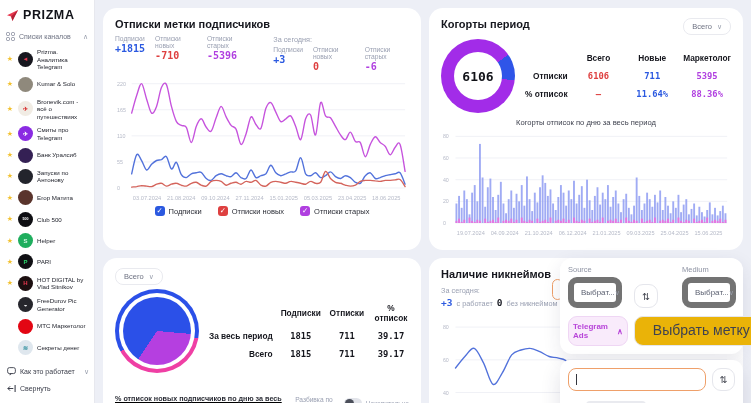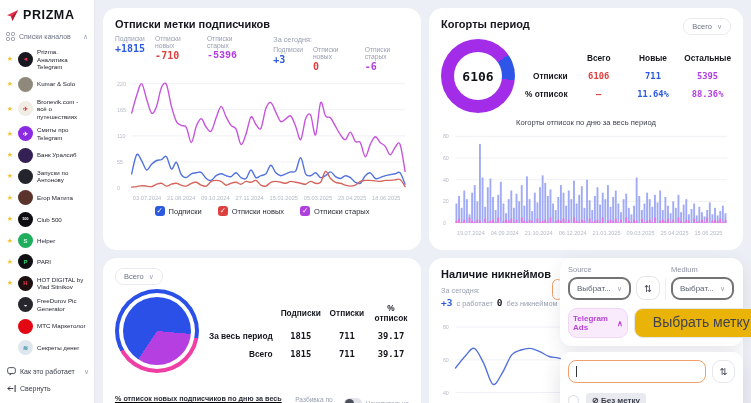--- a/index.html
+++ b/index.html
@@ -75,24 +75,24 @@
   .c4v{font-family:"DejaVu Sans Mono",monospace;font-size:9.5px;font-weight:bold;}
 
   svg.chart{display:block;width:100%;}
 
   
   .sliver{position:absolute;left:552px;top:279px;width:11px;height:21px;background:#fff;
     border:1.5px solid #efa06a;border-radius:6px;z-index:4;}
   .overlay{position:absolute;left:560px;top:258px;width:183px;z-index:5;}
   .panelA{background:#fff;border-radius:12px;padding:7px 8px 8px 8px;
     box-shadow:0 6px 18px rgba(40,40,80,.10);}
-  .frow{display:flex;align-items:flex-end;gap:5px;}
+  .frow{display:flex;align-items:flex-end;gap:12px;}
   .flab{font-size:7.5px;color:#8e93a3;margin-bottom:3px;}
-  .fsel{border:2px solid #737373;border-radius:9px;padding:5px 7px;font-size:8px;color:#5d6272;
-    display:flex;align-items:flex-end;justify-content:space-between;width:63px;background:#fff;cursor:pointer;}
+  .fsel{border:6px solid #737373;border-radius:9px;padding:5px 7px;font-size:8px;color:#5d6272;
+    display:flex;align-items:flex-end;justify-content:space-between;width:54px;background:#fff;cursor:pointer;}
   .sortbtn{border:1px solid #e5e6ec;border-radius:9px;width:24px;height:24px;display:flex;flex:none;
     align-items:center;justify-content:center;font-size:9.5px;color:#3c3f4a;background:#fff;cursor:pointer;}
   .vdiv{width:1px;height:22px;background:#ececf1;}
   .frow2{display:flex;gap:6px;margin-top:8px;}
   .pill{background:#f9ebfb;border:1px solid #efd6f4;border-radius:9px;padding:5px 4px;font-size:8px;
     font-weight:bold;color:#b845d9;display:flex;gap:9px;align-items:center;cursor:pointer;}
   .btn{border:1px solid #e5e6ec;border-radius:9px;padding:5px 18px;font-size:14px;color:#3f4250;
     background:#eab308;cursor:pointer;white-space:nowrap;}
   .panelB{background:#fff;border-radius:10px;margin-top:6px;padding:8px;
     box-shadow:0 8px 20px rgba(40,40,80,.14);}
@@ -229,21 +229,21 @@
             <div class="st">
               <div class="st-lb">Подписки</div>
               <div class="st-vl" style="color: rgb(43, 89, 224);">+1815</div>
             </div>
             <div class="st">
               <div class="st-lb">Отписки новых</div>
               <div class="st-vl" style="color: rgb(222, 64, 64);">-710</div>
             </div>
             <div class="st">
               <div class="st-lb">Отписки старых</div>
-              <div class="st-vl" style="color: rgb(176, 63, 224); font-family: Liberation Mono, monospace;">-5396</div>
+              <div class="st-vl" style="color: rgb(176, 63, 224);">-5396</div>
             </div>
           </div>
         </div>
         <div class="grp">
           <div class="grp-cap">За сегодня:</div>
           <div class="grp-cols">
             <div class="st">
               <div class="st-lb">Подписки</div>
               <div class="st-vl" style="color: rgb(43, 89, 224);">+3</div>
             </div>
@@ -308,21 +308,21 @@
     <div class="c-row">
       <div class="donut d2" id="donut2" style="background: conic-gradient(from 55deg, rgb(47, 85, 232) 0deg, rgb(47, 85, 232) 41.904deg, rgb(162, 44, 232) 41.904deg, rgb(162, 44, 232) 360deg);">
         <div class="d-hole">
             <span>6106</span>
           </div>
       </div>
       <div class="tbl" id="tbl2">
           <span class="th"></span>
           <span class="th">Всего</span>
           <span class="th">Новые</span>
-          <span class="th">Остальные</span>
+          <span class="th">Маркетолог</span>
           <span class="rl">Отписки</span>
           <span class="tv" style="color: rgb(222, 64, 64);">6106</span>
           <span class="tv" style="color: rgb(43, 89, 224);">711</span>
           <span class="tv" style="color: rgb(176, 63, 224);">5395</span>
           <span class="rl">% отписок</span>
           <span class="tv" style="color: rgb(222, 64, 64);">–</span>
           <span class="tv" style="color: rgb(43, 89, 224); text-align: center;">11.64%</span>
           <span class="tv" style="color: rgb(176, 63, 224);">88.36%</span>
         </div>
     </div>

